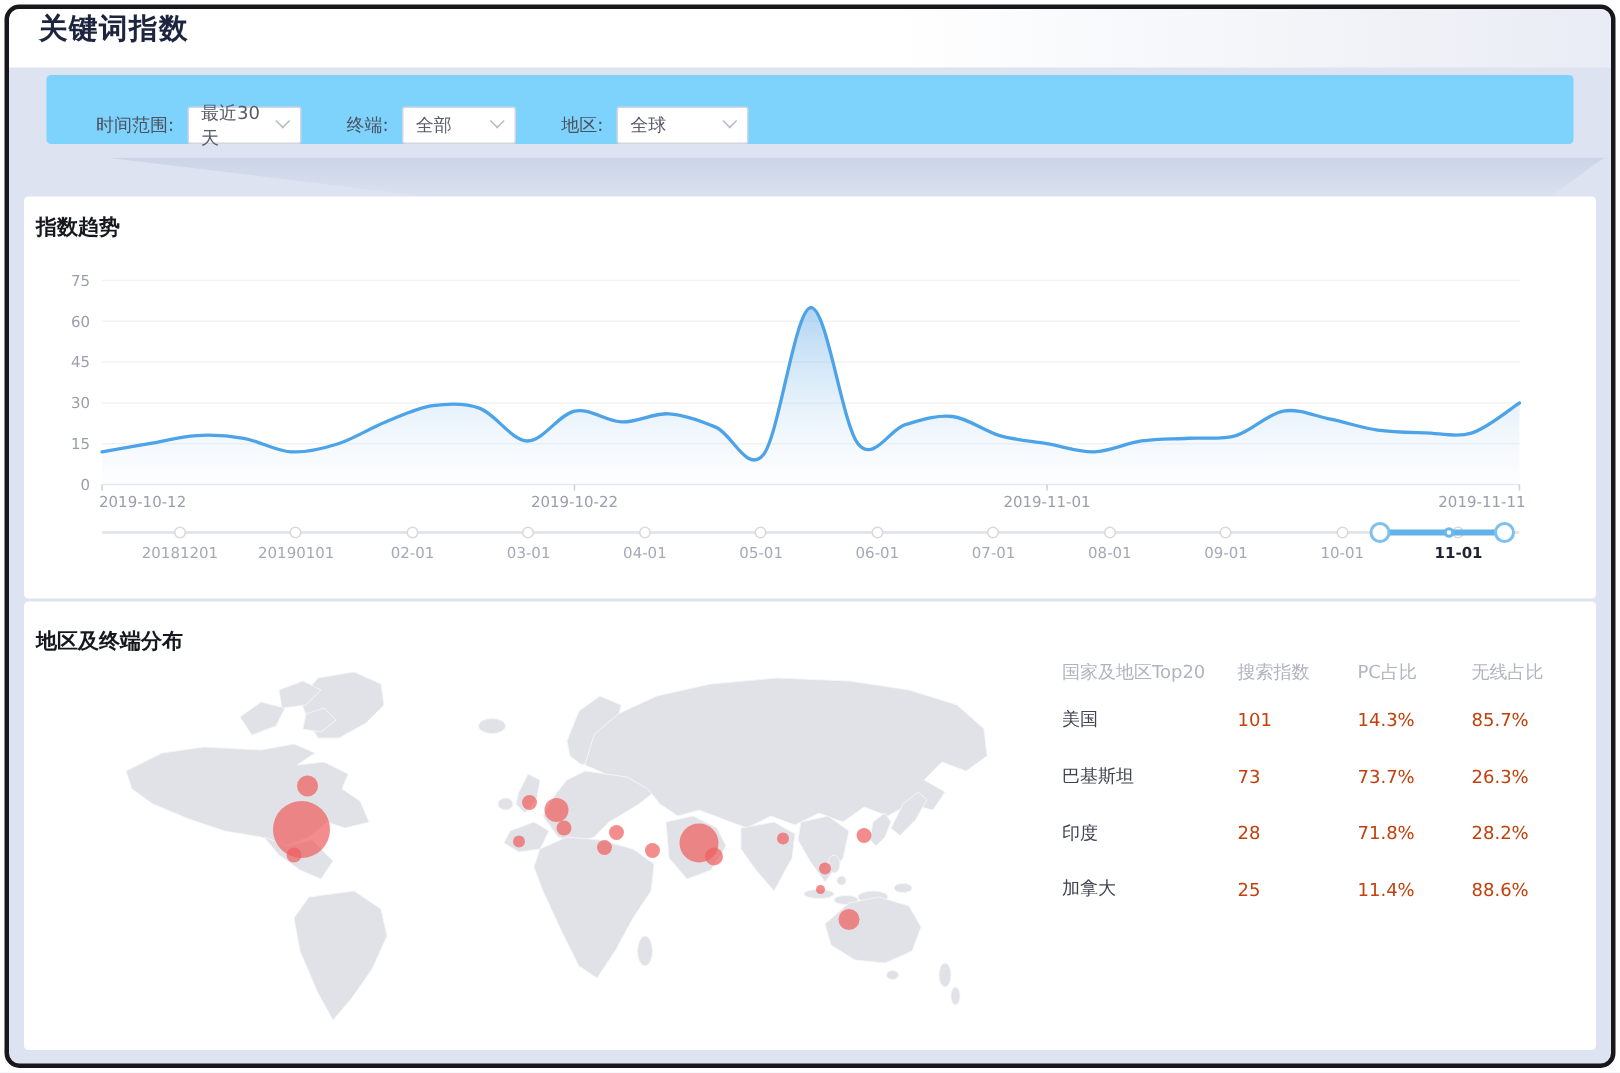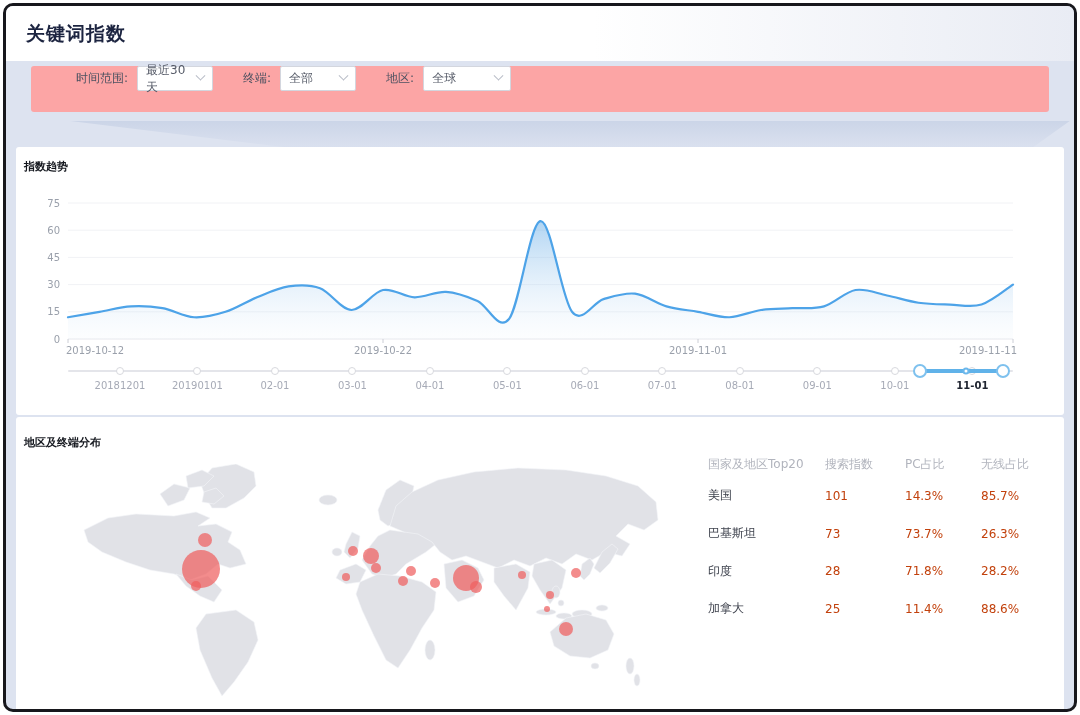--- a/index.html
+++ b/index.html
@@ -4,52 +4,52 @@
 <style>
   html,body{margin:0;padding:0;background:#fff;}
   *{box-sizing:border-box;}
   .frame{
     width:1074px;height:709px;margin:3px auto;
     border:3px solid #17171c;border-radius:10px;
     background:#dde3f0;overflow:hidden;position:relative;
     font-family:"DejaVu Sans","Liberation Sans",sans-serif;
   }
   
-  .topbar{height:55px;background:linear-gradient(90deg,#ffffff 0%,#ffffff 55%,#e9ecf4 100%);
-    display:flex;align-items:center;padding:0 20px;}
+  .topbar{height:39px;background:linear-gradient(90deg,#ffffff 0%,#ffffff 55%,#e9ecf4 100%);
+    display:flex;padding:0 20px;}
   .page-title{font-size:19px;font-weight:bold;color:#1c2440;letter-spacing:1px;}
   .search-pill{margin-left:auto;width:140px;height:23px;border:1px solid #e0e4ee;border-radius:12px;
     background:#fff;display:flex;align-items:center;padding:0 9px;}
   .search-pill input{border:none;outline:none;flex:1;font-size:11px;color:#7a7f8c;background:transparent;
     font-family:"DejaVu Sans","Liberation Sans",sans-serif;min-width:0;}
   .mag{position:relative;width:12px;height:12px;flex:0 0 auto;}
   .mag::before{content:"";position:absolute;left:1px;top:1px;width:7px;height:7px;border:1.4px solid #b8bcc8;border-radius:50%;}
   .mag::after{content:"";position:absolute;left:8px;top:8px;width:4px;height:1.4px;background:#b8bcc8;transform:rotate(45deg);}
   
   .filter-band{height:60px;padding:5px 25px 9px;}
-  .filter-card{background:#fca5a5;border-radius:3px;height:100%;display:flex;align-items:flex-start;
-    padding-left:45px;font-size:12px;color:#4c5160;}
+  .filter-card{background:#7dd3fc;border-radius:3px;height:100%;display:flex;align-items:flex-end;
+    padding-left:33px;font-size:12px;color:#4c5160;}
   .fgroup{display:flex;align-items:center;margin-right:30px;}
   .flabel{margin-right:9px;color:#4c5160;}
   .fselect{width:76px;height:25px;border:1px solid #d3d6de;border-radius:2px;background:#fff;
     display:flex;align-items:center;padding:0 8px;color:#565b68;cursor:pointer;}
   .fselect.wide{width:88px;gap:22px;}
   .fval{flex:1;}
   .chev{width:7px;height:7px;border-right:1.2px solid #b7bbc6;border-bottom:1.2px solid #b7bbc6;
     transform:rotate(45deg) translate(-2px,-2px);flex:0 0 auto;}
   
   .gap-band{height:26px;position:relative;}
   .gap-band .trap{position:absolute;inset:0;
     background:linear-gradient(180deg,#c8d2e6 0%,#d8dfee 90%);
     clip-path:polygon(6% 0,99.6% 0,96.2% 100%,26% 100%);opacity:.85;}
   
   .card{background:#fff;margin:0 10px;border-radius:3px;position:relative;}
   .card-trend{height:268px;}
   .card-dist{height:299px;margin-top:2px;}
-  .section-title{position:absolute;left:8px;top:12px;font-size:11px;font-weight:bold;color:#15181f;}
+  .section-title{position:absolute;left:8px;top:12px;font-size:14px;font-weight:bold;color:#15181f;}
   .card-dist .section-title{top:18px;}
   #trend-svg{position:absolute;left:0;top:44px;}
   
   .slider{position:absolute;left:52px;top:216px;width:945px;height:36px;}
   .slider .track{position:absolute;left:0;right:0;top:7px;height:2px;background:#e4e5ea;border-radius:1px;cursor:pointer;}
   .tickdot{position:absolute;top:4px;width:8px;height:8px;border-radius:50%;background:#fff;
     border:1px solid #d8d9de;transform:translateX(-50%);}
   .ticklabel{position:absolute;top:17px;transform:translateX(-50%);font-size:10px;color:#a6aab6;white-space:nowrap;}
   .ticklabel.active{color:#1f2430;font-weight:bold;}
   .sel-bar{position:absolute;top:6px;height:4px;background:#60b2e9;border-radius:2px;cursor:grab;}

